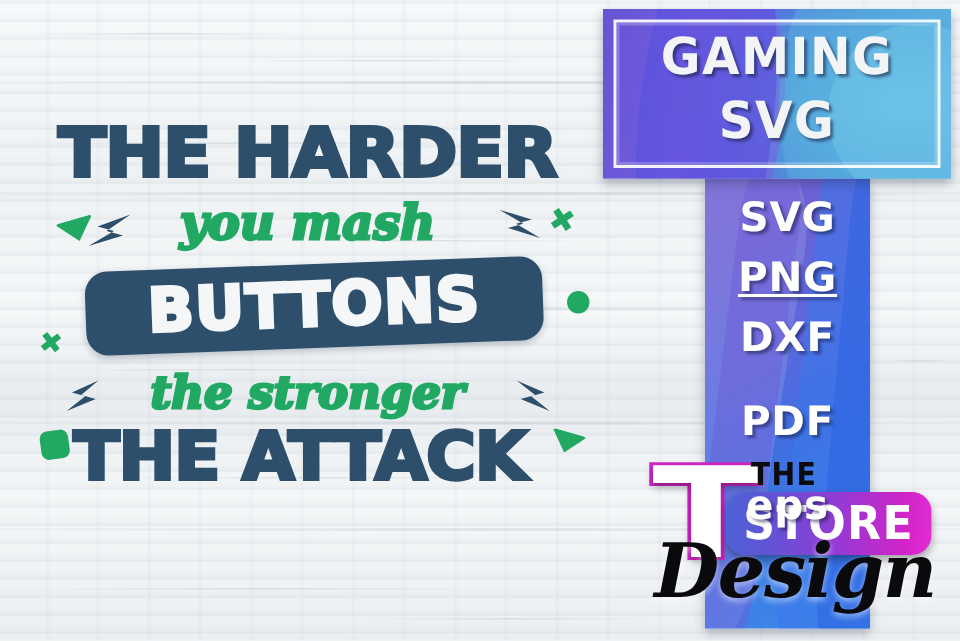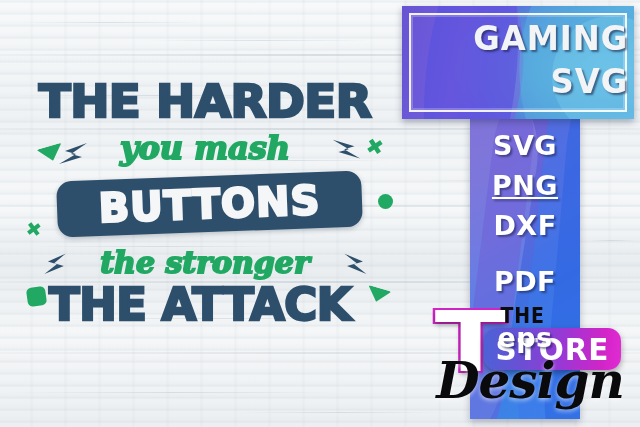--- a/index.html
+++ b/index.html
@@ -113,21 +113,21 @@
     box-shadow:0 3px 7px rgba(30,40,70,.35);
     overflow:hidden;
   }
   .banner-wave{position:absolute;border-radius:50%;}
   .banner-inner{
     position:absolute;left:7px;top:7px;right:7px;bottom:7px;
     border:2px solid rgba(255,255,255,.92);
     box-shadow:inset 0 0 0 2px rgba(255,255,255,.22);
   }
   .banner-txt{
-    position:absolute;left:0;right:0;top:12px;text-align:right;
+    position:absolute;left:0;right:0;top:12px;text-align:center;
     font-family:"DejaVu Sans",sans-serif;font-weight:700;
     color:#f3f4f6;letter-spacing:1px;
     text-shadow:2px 2px 2px rgba(20,25,60,.55);
   }
   .bt1{font-size:34px;line-height:40px;transform:scaleX(.95);}
   .bt2{font-size:34px;line-height:40px;margin-top:3px;transform:scaleX(.95);}
 
   .strip{
     position:absolute;left:470px;top:119px;width:110px;height:300px;
     background:linear-gradient(150deg,#6f5fd3 0%,#6a63d6 18%,#5b68dd 38%,#3f6fe0 58%,#3b7ee6 78%,#3f8ae8 100%);

